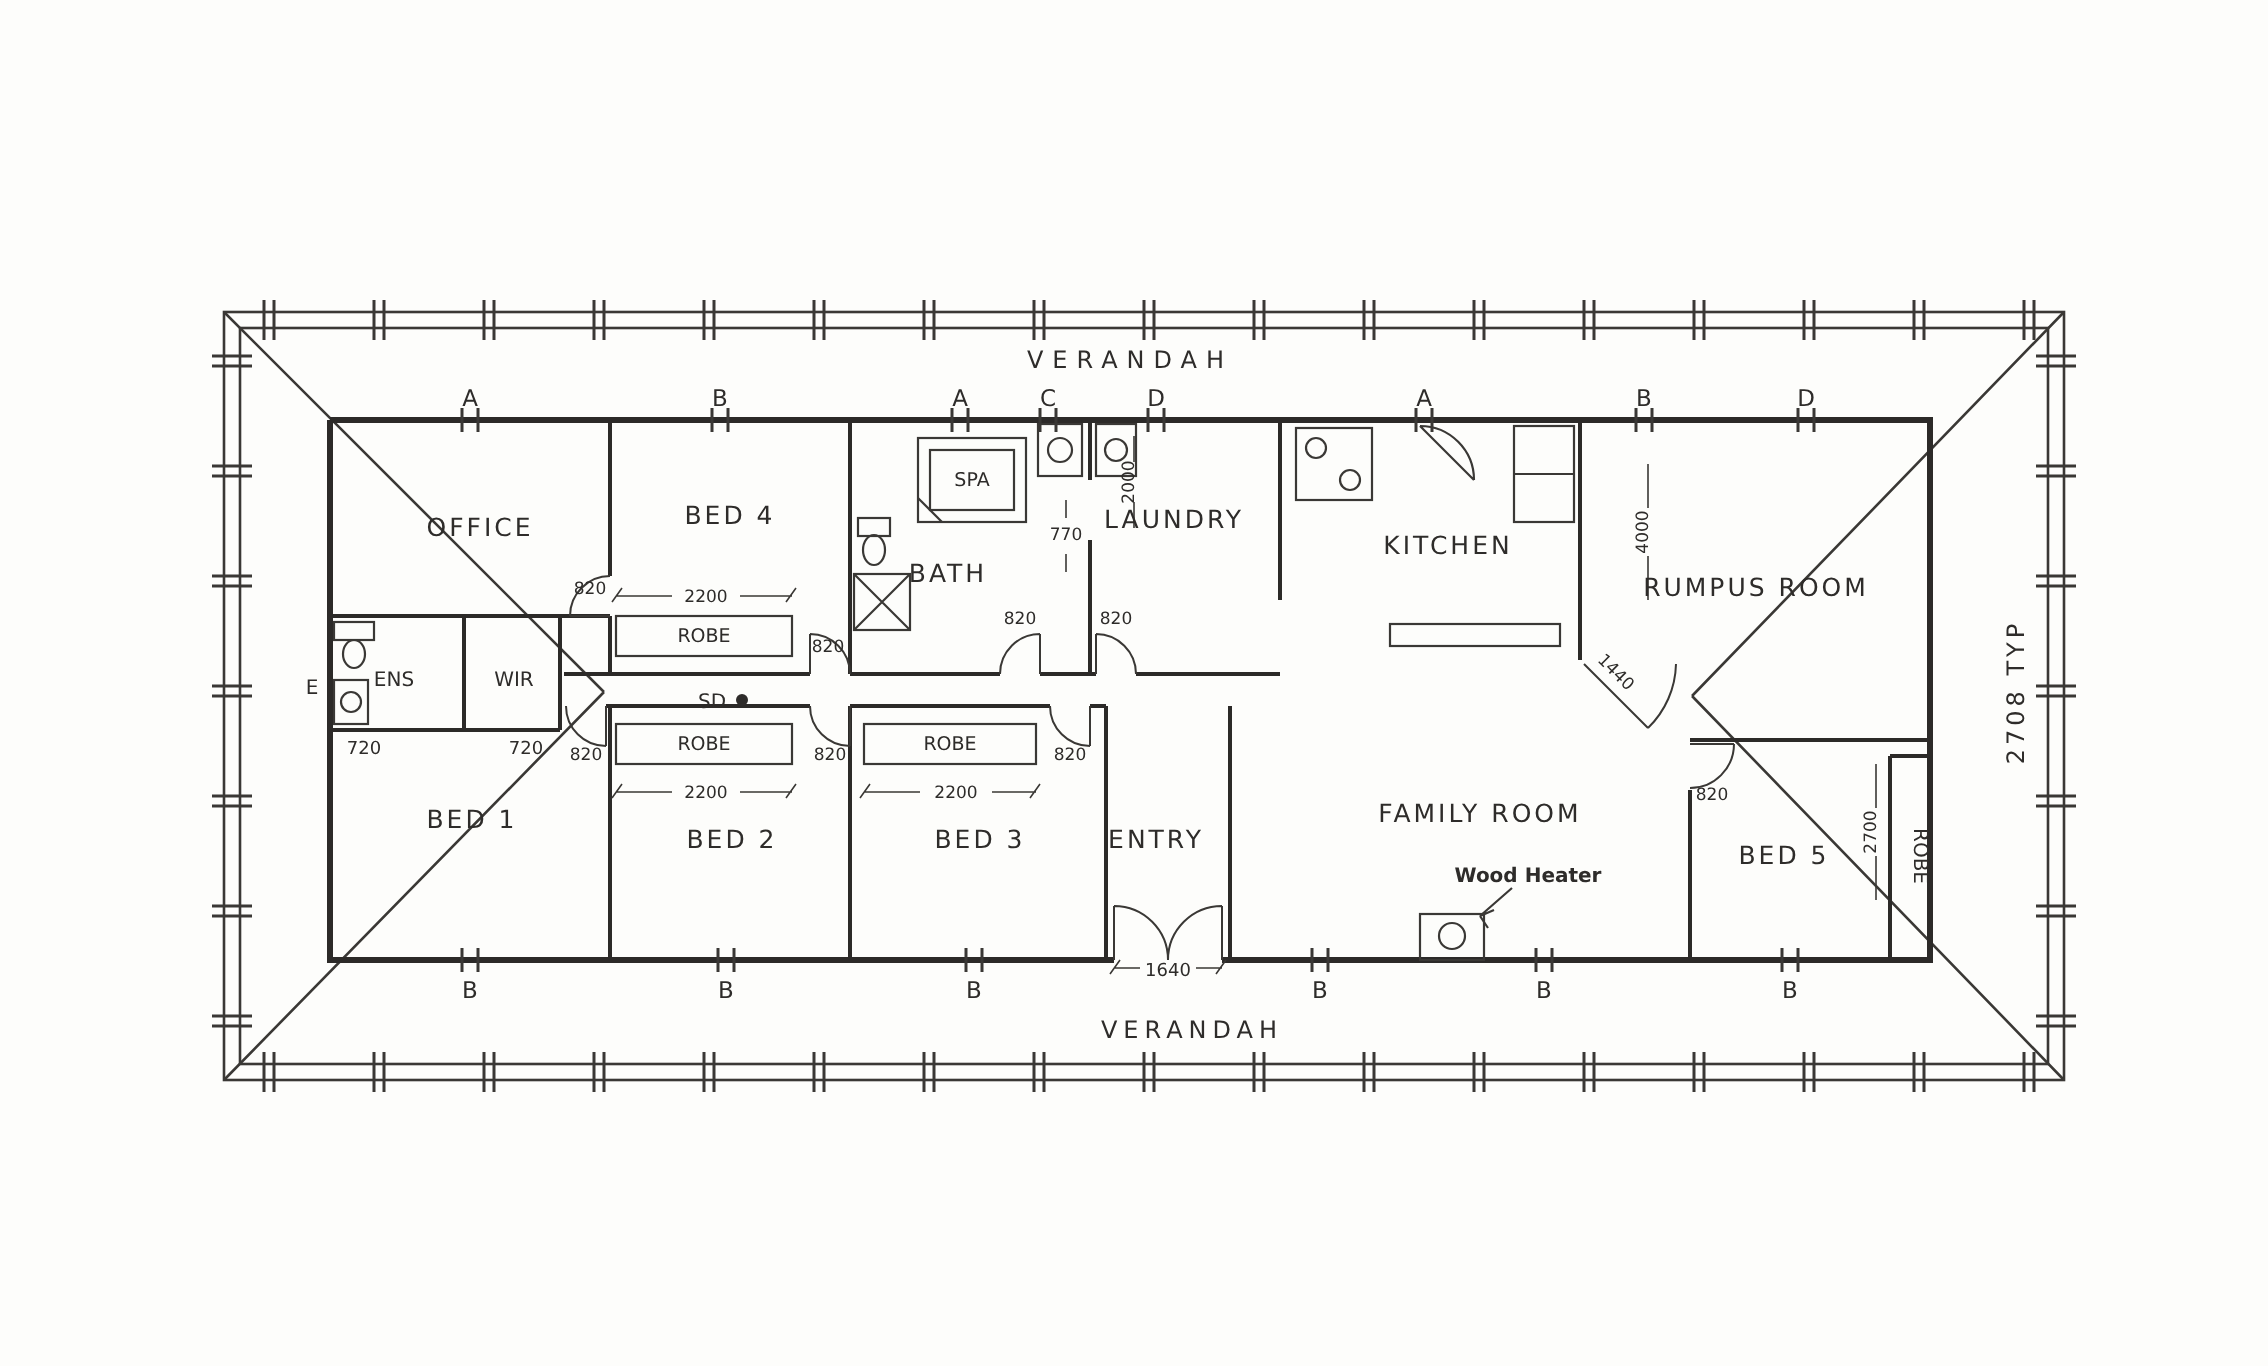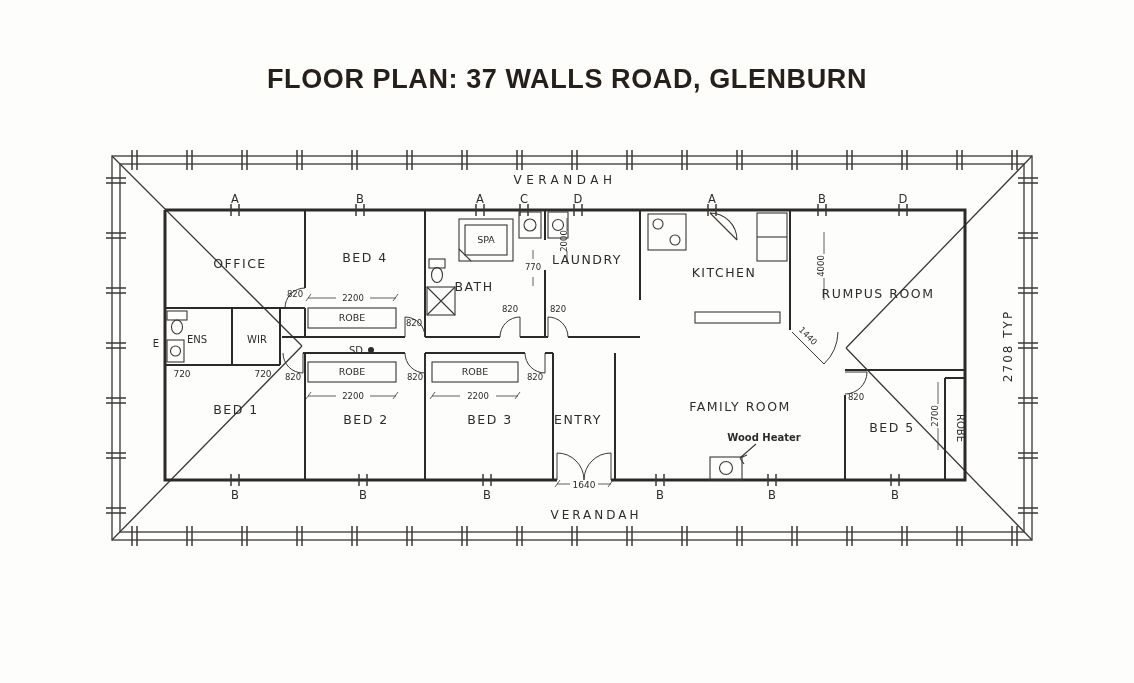--- a/index.html
+++ b/index.html
@@ -26,21 +26,20 @@
   .stroke-int{stroke:#2c2a28;stroke-width:2;fill:none;}
   .stroke-fix{stroke:#3a3835;stroke-width:1.1;fill:none;}
   .stroke-door{stroke:#3a3835;stroke-width:1;fill:none;}
   .stroke-dim{stroke:#3a3835;stroke-width:.8;fill:none;}
   .stroke-tick{stroke:#3a3835;stroke-width:1.5;fill:none;}
 </style>
 </head>
 <body>
 
 <div class="page">
-  <h1 class="title">FLOOR PLAN: 37 WALLS ROAD, GLENBURN</h1>
 
   <svg width="1134" height="683" viewBox="0 0 1134 683">
 
     <g>
       <rect x="112" y="156" width="920" height="384" class="stroke-thin"></rect>
       <rect x="120" y="164" width="904" height="368" class="stroke-thin"></rect>
       <path class="stroke-thin" d="M112 156 L302 346 M112 540 L302 346 M1032 156 L846 348 M1032 540 L846 348"></path>
       <path id="post-ticks" class="stroke-tick" d="M132 150 V170 M137 150 V170 M187 150 V170 M192 150 V170 M242 150 V170 M247 150 V170 M297 150 V170 M302 150 V170 M352 150 V170 M357 150 V170 M407 150 V170 M412 150 V170 M462 150 V170 M467 150 V170 M517 150 V170 M522 150 V170 M572 150 V170 M577 150 V170 M627 150 V170 M632 150 V170 M682 150 V170 M687 150 V170 M737 150 V170 M742 150 V170 M792 150 V170 M797 150 V170 M847 150 V170 M852 150 V170 M902 150 V170 M907 150 V170 M957 150 V170 M962 150 V170 M1012 150 V170 M1017 150 V170 M132 526 V546 M137 526 V546 M187 526 V546 M192 526 V546 M242 526 V546 M247 526 V546 M297 526 V546 M302 526 V546 M352 526 V546 M357 526 V546 M407 526 V546 M412 526 V546 M462 526 V546 M467 526 V546 M517 526 V546 M522 526 V546 M572 526 V546 M577 526 V546 M627 526 V546 M632 526 V546 M682 526 V546 M687 526 V546 M737 526 V546 M742 526 V546 M792 526 V546 M797 526 V546 M847 526 V546 M852 526 V546 M902 526 V546 M907 526 V546 M957 526 V546 M962 526 V546 M1012 526 V546 M1017 526 V546 M106 178 H126 M106 183 H126 M106 233 H126 M106 238 H126 M106 288 H126 M106 293 H126 M106 343 H126 M106 348 H126 M106 398 H126 M106 403 H126 M106 453 H126 M106 458 H126 M106 508 H126 M106 513 H126 M1018 178 H1038 M1018 183 H1038 M1018 233 H1038 M1018 238 H1038 M1018 288 H1038 M1018 293 H1038 M1018 343 H1038 M1018 348 H1038 M1018 398 H1038 M1018 403 H1038 M1018 453 H1038 M1018 458 H1038 M1018 508 H1038 M1018 513 H1038"></path>
     </g>
 

